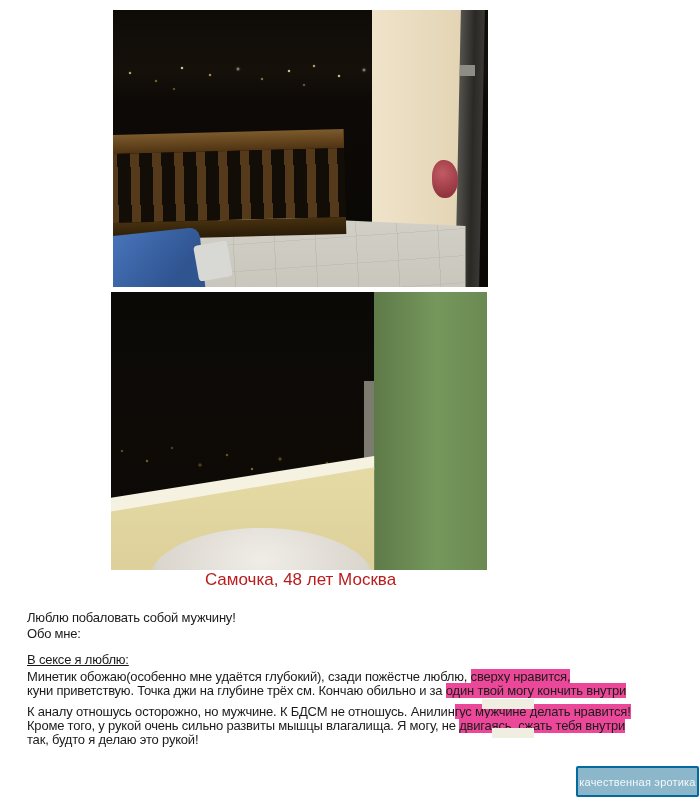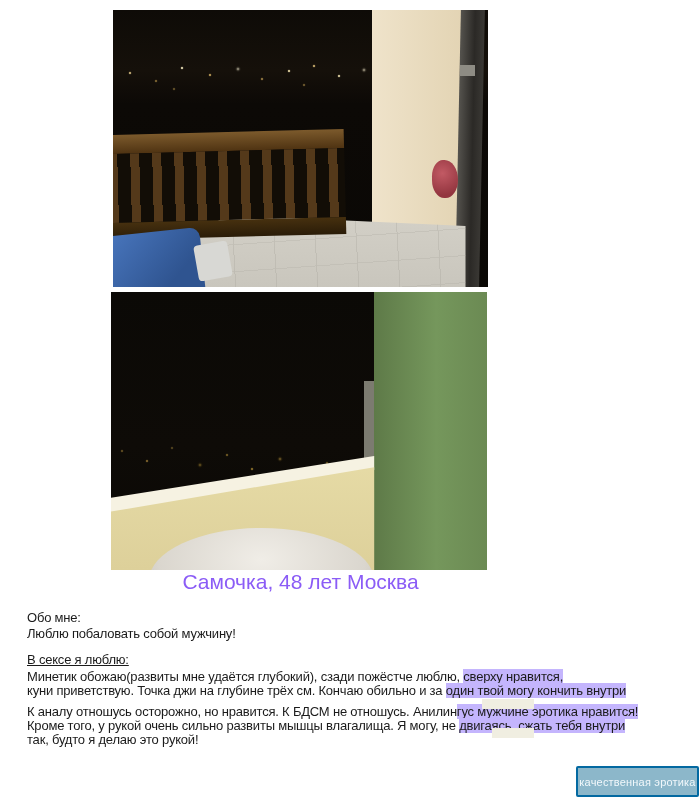--- a/index.html
+++ b/index.html
@@ -61,29 +61,29 @@
   .p2-ledge-top{left:0;top:0;width:100%;height:100%;
          clip-path:polygon(0 74%,70% 59%,70% 64%,0 80%);background:#f6f2e2;}
   .p2-ledge{left:0;top:0;width:100%;height:100%;
          clip-path:polygon(0 79%,70% 63%,70% 100%,0 100%);
          background:linear-gradient(180deg,#eee4ba 0%,#e6dba6 60%,#ddd09a 100%);}
   .p2-table{left:10%;top:85%;width:60%;height:38%;border-radius:50%;
          background:radial-gradient(ellipse at 50% 30%,#f0ede7,#dad6ce 65%,#b9b5ad);}
 
   
   .caption{position:absolute;left:113px;top:570px;width:375px;text-align:center;
-           font-size:21px;color:#8b5cf6;}
+           font-size:17px;color:#b91c1c;}
   .txt{position:absolute;left:27px;font-size:13px;letter-spacing:-0.2px;color:#1b1b1b;}
   .lh16{line-height:16px;}
   .lh14{line-height:14px;}
   .blk-about{top:610px;}
   .blk-likes{top:652px;text-decoration:underline;}
   .blk-para1{top:670px;}
   .blk-para2{top:705px;}
-  .hl{background:#c4b5fd;}
+  .hl{background:#ec4899;}
   .artifact{position:absolute;background:#f0eee1;}
   .artifact1{left:482px;top:699px;width:52px;height:10px;}
   .artifact2{left:492px;top:728px;width:42px;height:10px;}
 
   
   .watermark{position:absolute;left:576px;top:766px;width:119px;height:27px;
              background:#8cb7ca;border:2px solid #0369a1;border-radius:2px;
              display:flex;align-items:center;justify-content:center;}
   .watermark span{font-size:11px;color:#f2f8fb;letter-spacing:0.2px;}
 </style>
@@ -116,33 +116,33 @@
     <div class="p2-greenwall"></div>
     <div class="p2-frame"></div>
     <div class="p2-ledge-top"></div>
     <div class="p2-ledge"></div>
     <div class="p2-table"></div>
   </div>
 
   <div class="caption">Самочка, 48 лет Москва</div>
 
   <div class="txt lh16 blk-about">
+    <div>Люблю побаловать собой мужчину!</div>
     <div>Обо мне:</div>
-    <div>Люблю побаловать собой мужчину!</div>
   </div>
 
   <div class="txt blk-likes">В сексе я люблю:</div>
 
   <div class="txt lh14 blk-para1">
-    <div><span>Минетик обожаю(развиты мне удаётся глубокий), сзади пожёстче люблю, </span><span class="hl">сверху нравится,</span></div>
+    <div><span>Минетик обожаю(особенно мне удаётся глубокий), сзади пожёстче люблю, </span><span class="hl">сверху нравится,</span></div>
     <div><span>куни приветствую. Точка джи на глубине трёх см. Кончаю обильно и за </span><span class="hl">один твой могу кончить внутри</span></div>
   </div>
 
   <div class="txt lh14 blk-para2">
-    <div><span>К аналу отношусь осторожно, но нравится. К БДСМ не отношусь. Анилин</span><span class="hl">гус мужчине эротика нравится!</span></div>
+    <div><span>К аналу отношусь осторожно, но мужчине. К БДСМ не отношусь. Анилин</span><span class="hl">гус мужчине делать нравится!</span></div>
     <div><span>Кроме того, у рукой очень сильно развиты мышцы влагалища. Я могу, не </span><span class="hl">двигаясь, сжать тебя внутри</span></div>
     <div>так, будто я делаю это рукой!</div>
   </div>
 
   <div class="artifact artifact1"></div>
   <div class="artifact artifact2"></div>
 
   <div class="watermark">
     <span>качественная эротика</span>
   </div>

